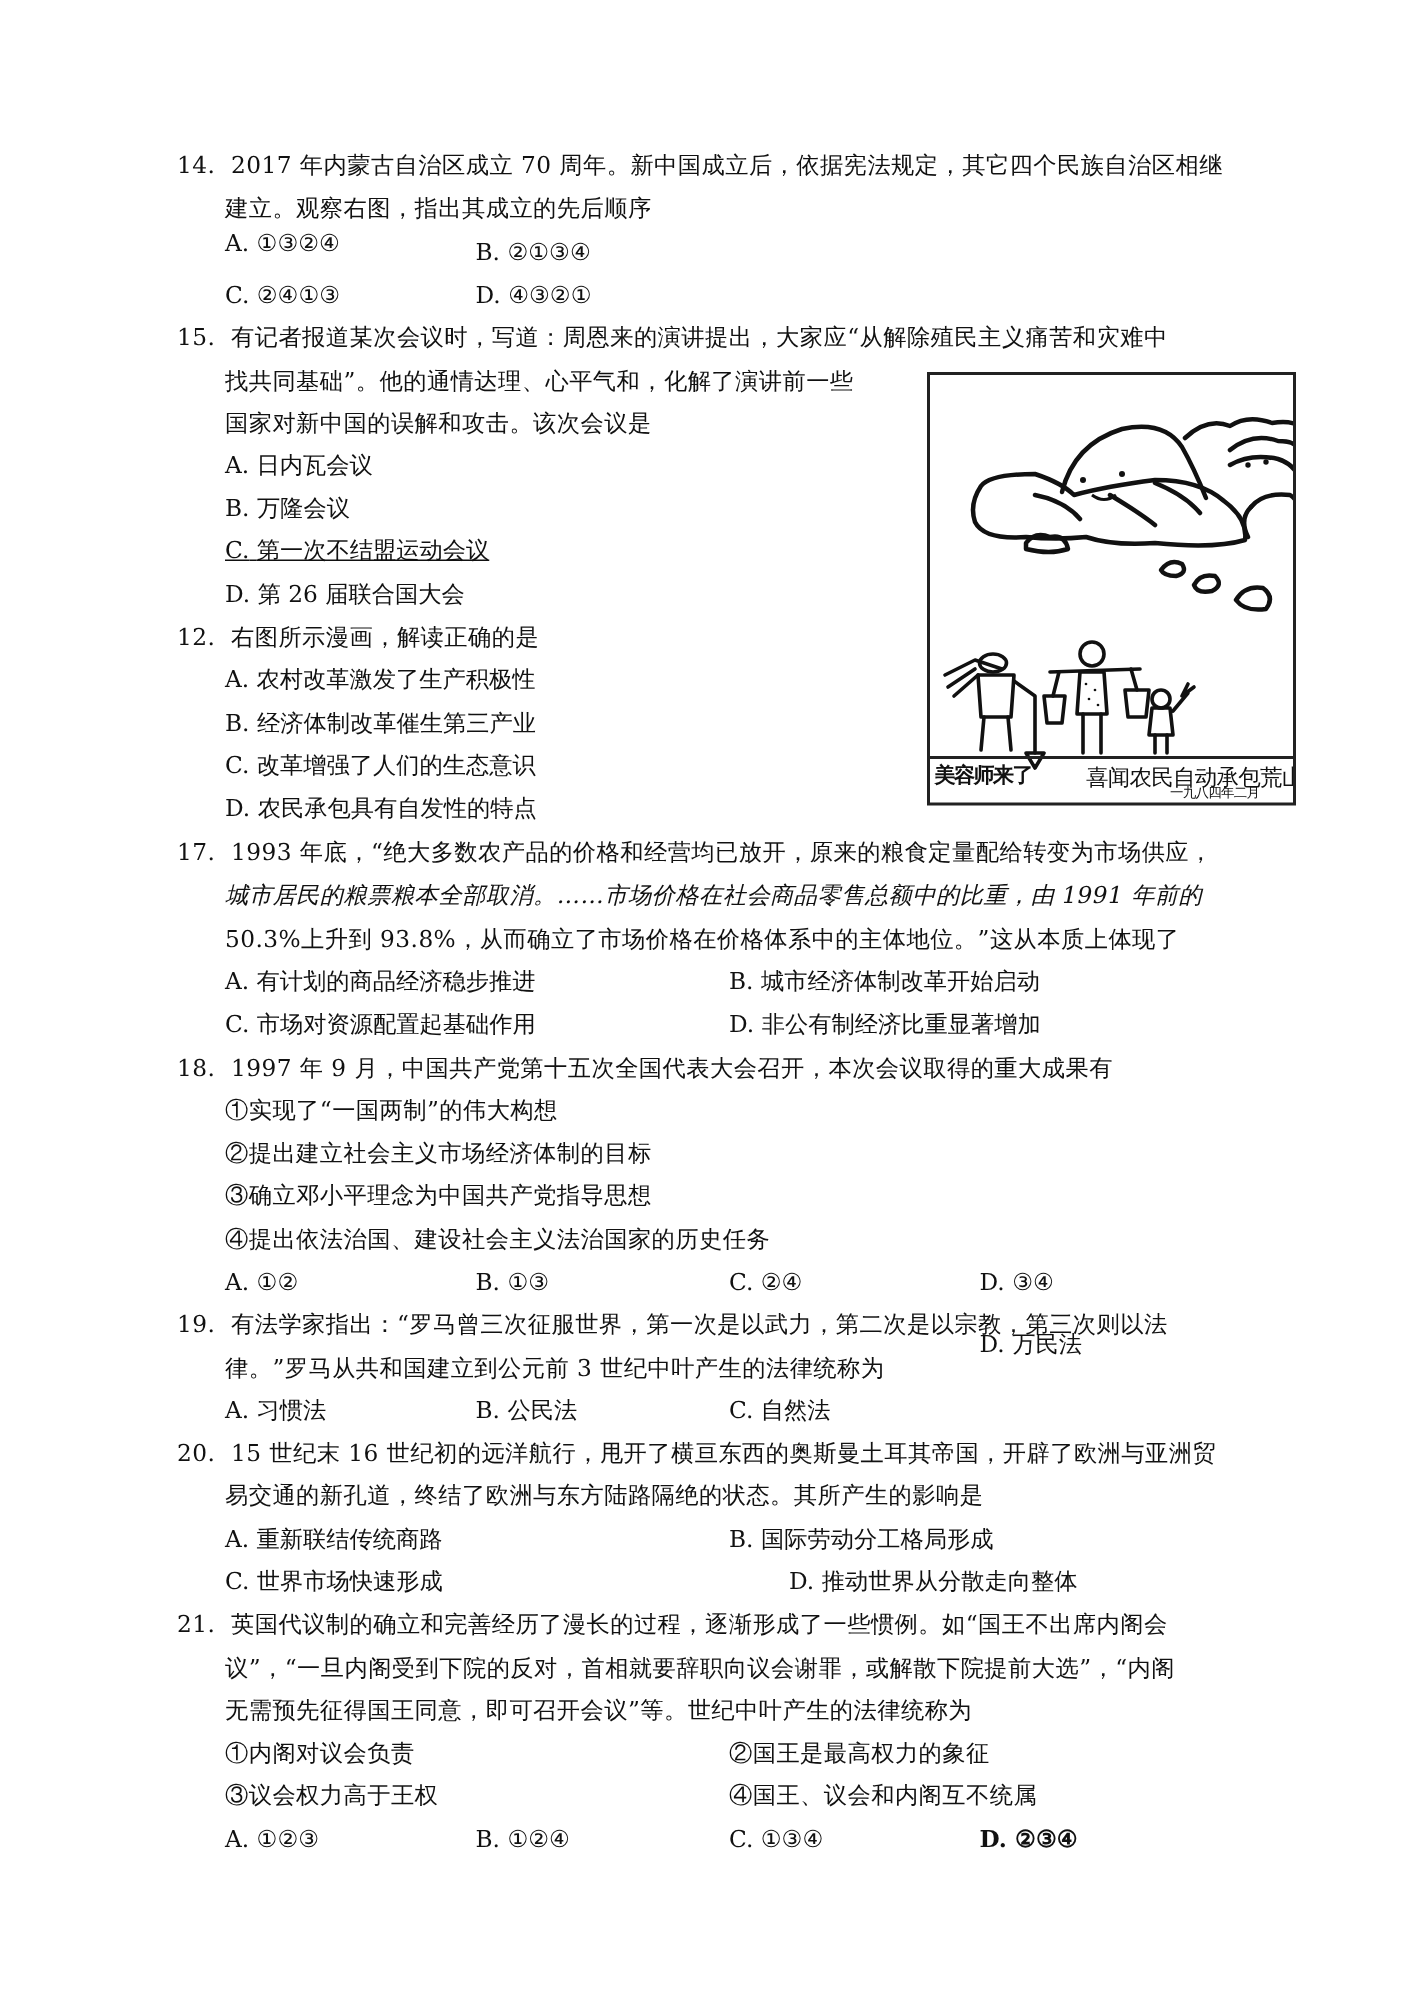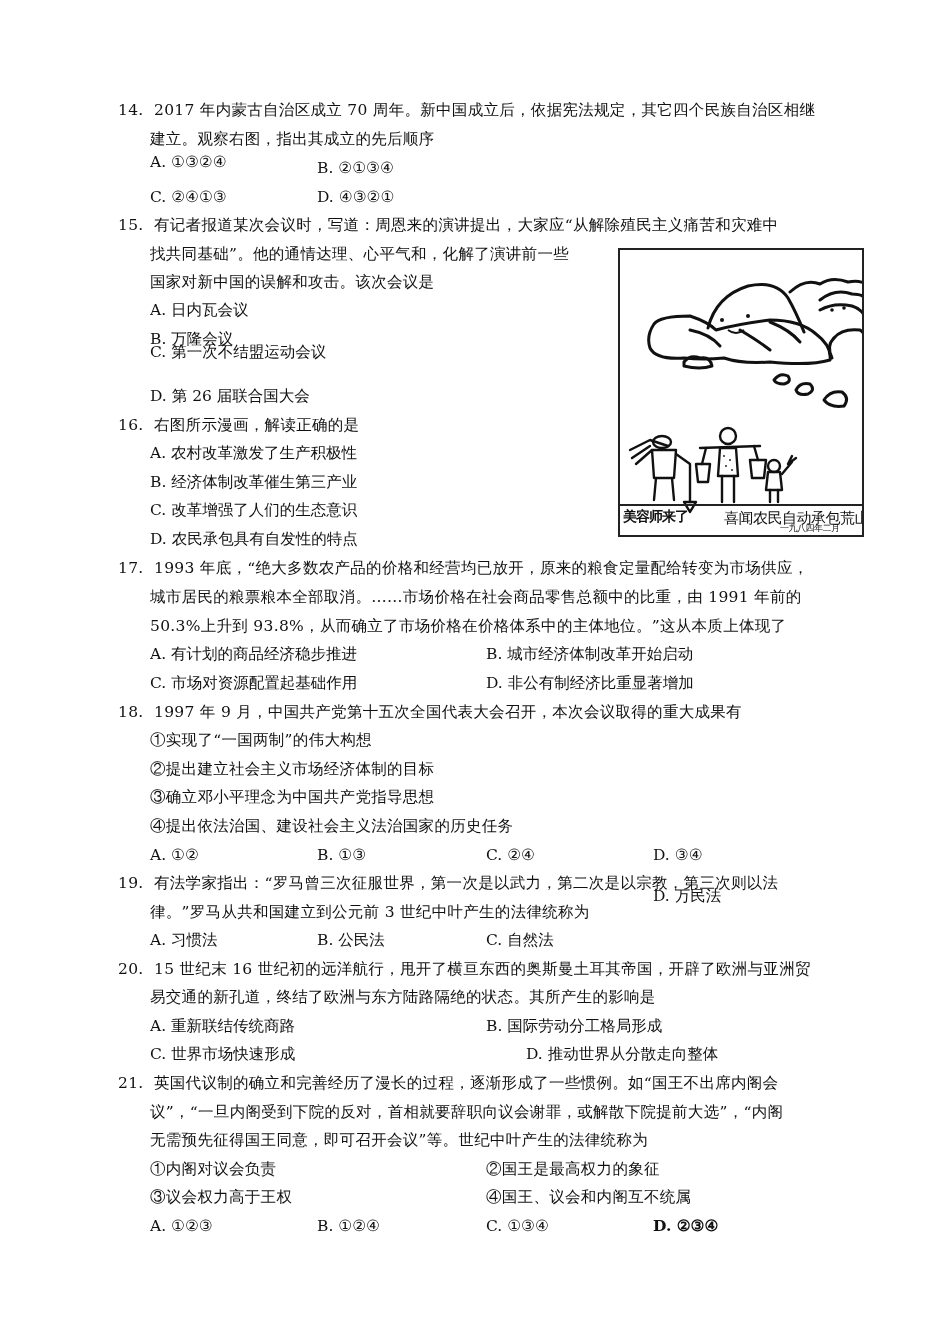--- a/index.html
+++ b/index.html
@@ -51,27 +51,27 @@
   </div>
 
   <div>
     <div class="line" style="left:118px;top:215px;">
       <span class="qnum">15.</span><span>有记者报道某次会议时，写道：周恩来的演讲提出，大家应“从解除殖民主义痛苦和灾难中</span>
     </div>
     <div class="line" style="left:150px;top:244px;">找共同基础”。他的通情达理、心平气和，化解了演讲前一些</div>
     <div class="line" style="left:150px;top:272px;">国家对新中国的误解和攻击。该次会议是</div>
     <div class="opt" style="left:150px;top:300px;"><span>A.</span> <span>日内瓦会议</span></div>
     <div class="opt" style="left:150px;top:329px;"><span>B.</span> <span>万隆会议</span></div>
-    <div class="opt" style="left:150px;top:342px;"><span>C.</span> <span>第一次不结盟运动会议</span></div>
+    <div class="opt" style="left:150px;top:357px;text-decoration:underline;"><span>C.</span> <span>第一次不结盟运动会议</span></div>
     <div class="opt" style="left:150px;top:386px;"><span>D.</span> <span>第 26 届联合国大会</span></div>
   </div>
 
   <div>
     <div class="line" style="left:118px;top:415px;">
-      <span class="qnum">16.</span><span>右图所示漫画，解读正确的是</span>
+      <span class="qnum">12.</span><span>右图所示漫画，解读正确的是</span>
     </div>
     <div class="opt" style="left:150px;top:443px;"><span>A.</span> <span>农村改革激发了生产积极性</span></div>
     <div class="opt" style="left:150px;top:472px;text-align:right;"><span>B.</span> <span>经济体制改革催生第三产业</span></div>
     <div class="opt" style="left:150px;top:500px;"><span>C.</span> <span>改革增强了人们的生态意识</span></div>
     <div class="opt" style="left:150px;top:529px;"><span>D.</span> <span>农民承包具有自发性的特点</span></div>
   </div>
 
   <div class="cartoon">
     <svg width="246" height="289" viewBox="0 0 246 289">
       <g fill="none" stroke="#111" stroke-width="3" stroke-linejoin="round" stroke-linecap="round">
@@ -136,21 +136,21 @@
     <div class="cap-rule"></div>
     <div class="cap-title">美容师来了</div>
     <div class="cap-sub">喜闻农民自动承包荒山造林</div>
     <div class="cap-date">一九八四年二月</div>
   </div>
 
   <div>
     <div class="line" style="left:118px;top:558px;">
       <span class="qnum">17.</span><span>1993 年底，“绝大多数农产品的价格和经营均已放开，原来的粮食定量配给转变为市场供应，</span>
     </div>
-    <div class="line" style="left:150px;top:587px;">城市居民的粮票粮本全部取消。……市场价格在社会商品零售总额中的比重，由 1991 年前的</div>
+    <div class="line" style="left:150px;top:587px;font-style:italic;">城市居民的粮票粮本全部取消。……市场价格在社会商品零售总额中的比重，由 1991 年前的</div>
     <div class="line" style="left:150px;top:616px;">50.3%上升到 93.8%，从而确立了市场价格在价格体系中的主体地位。”这从本质上体现了</div>
     <div class="opt" style="left:150px;top:644px;"><span>A.</span> <span>有计划的商品经济稳步推进</span></div>
     <div class="opt" style="left:486px;top:644px;"><span>B.</span> <span>城市经济体制改革开始启动</span></div>
     <div class="opt" style="left:150px;top:673px;"><span>C.</span> <span>市场对资源配置起基础作用</span></div>
     <div class="opt" style="left:486px;top:673px;"><span>D.</span> <span>非公有制经济比重显著增加</span></div>
   </div>
 
   <div>
     <div class="line" style="left:118px;top:702px;">
       <span class="qnum">18.</span><span>1997 年 9 月，中国共产党第十五次全国代表大会召开，本次会议取得的重大成果有</span>

